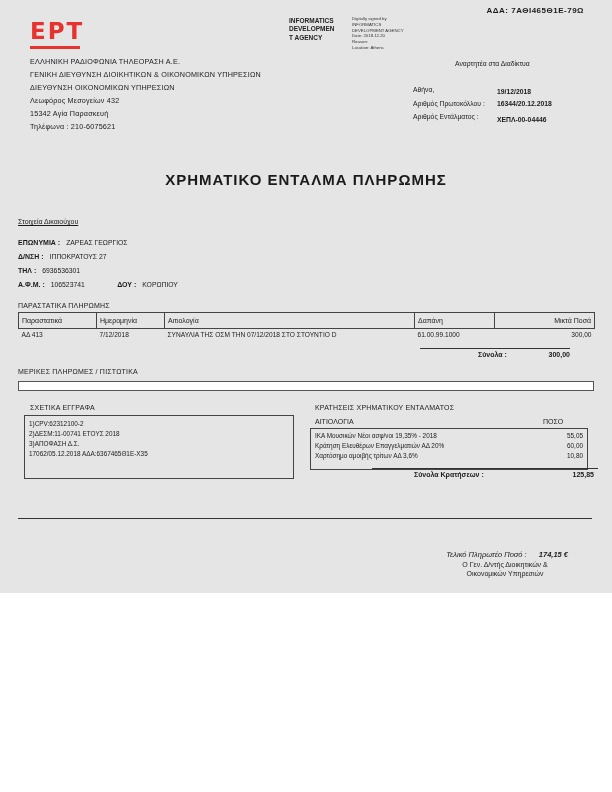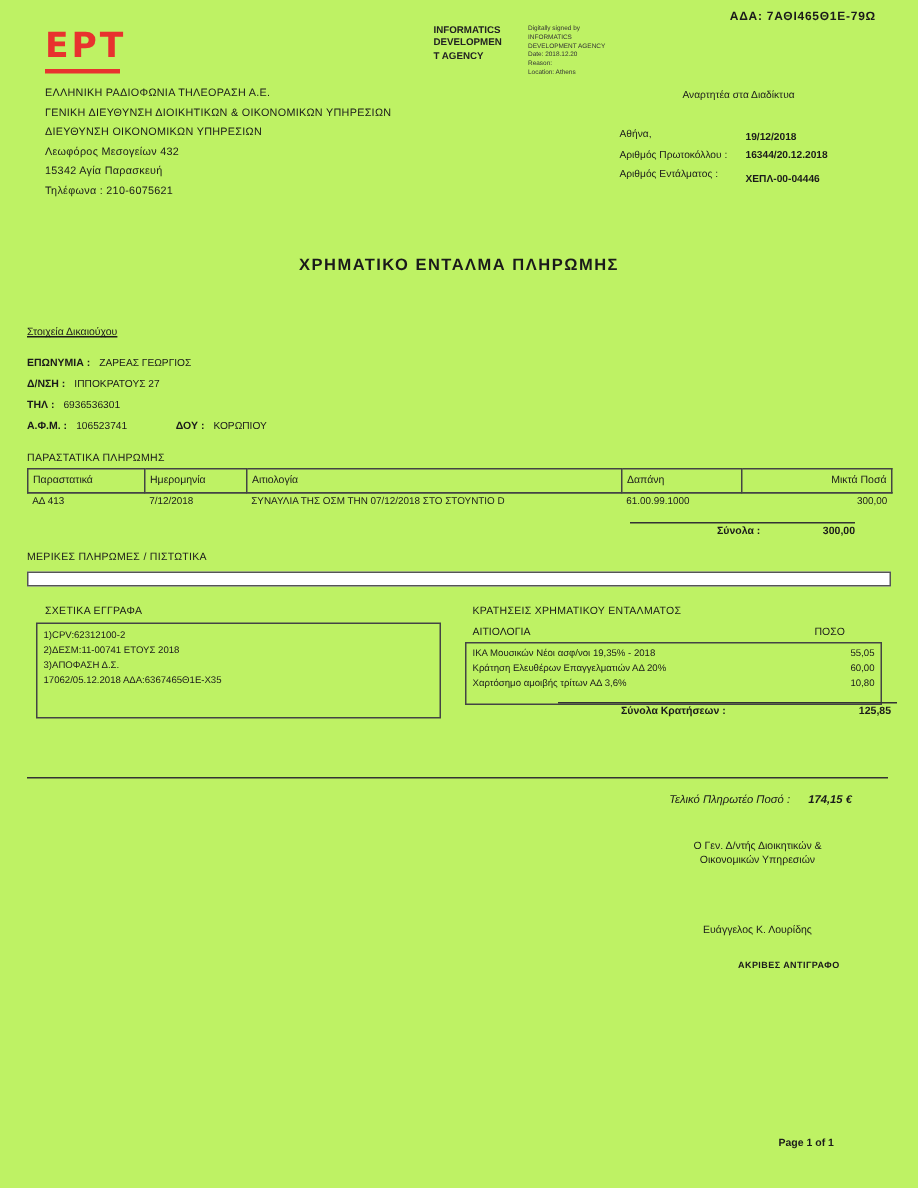--- a/index.html
+++ b/index.html
@@ -1,32 +1,32 @@
 <!DOCTYPE html>
 <html><head>
 <meta charset="utf-8">
 <style>
   html,body{margin:0;padding:0;background:#ffffff;}
   .page{
-    position:relative;width:612px;height:792px;background:#bef264;
+    position:relative;width:612px;height:593px;background:#e5e5e5;
     font-family:"Liberation Sans", sans-serif;color:#1a1a1a;overflow:hidden;
   }
   .abs{position:absolute;}
   .t7{font-size:7px;line-height:1.3;}
   .t8{font-size:8px;}
   .b{font-weight:bold;}
-  .i{font-style:italic;}
+  .i{font-style:italic;margin-top:22px;}
   .ert-word{color:#e8322e;font-weight:bold;font-size:23px;letter-spacing:2px;font-family:"DejaVu Sans",sans-serif;}
   .ert-bar{width:50px;height:2.5px;background:#e8322e;margin-top:2px;}
   .stamp-agency div{font-size:6.5px;font-weight:bold;line-height:1.3;color:#222;}
   .stamp-sig div{font-size:4.3px;line-height:1.35;color:#333;}
   .org div{font-size:7.2px;line-height:13px;letter-spacing:0.2px;}
   .meta-row{position:absolute;font-size:6.8px;}
   .meta-val{font-weight:600;}
-  .doc-title{width:100%;text-align:center;font-size:11px;font-weight:bold;letter-spacing:1px;}
+  .doc-title{width:100%;text-align:center;font-size:15px;font-weight:bold;letter-spacing:1px;}
   .benef-label{font-weight:bold;font-size:7px;}
   .benef-value{font-size:6.8px;margin-left:6px;}
   table.ptable{border-collapse:collapse;width:576px;table-layout:fixed;}
   table.ptable th{border:1px solid #444;font-size:7px;font-weight:normal;text-align:left;padding:2px 3px;height:11px;}
   table.ptable td{border:none;font-size:6.6px;padding:2px 3px;vertical-align:top;}
   .totline{border-top:1px solid #333;display:flex;justify-content:space-between;font-size:7px;padding-top:2px;}
   .thinbox{border:1px solid #555;background:#fff;}
   .docbox{border:1px solid #444;padding:3px 4px;}
   .docbox div{font-size:6.4px;line-height:1.55;}
   .dedrow{display:flex;justify-content:space-between;font-size:6.4px;line-height:1.75;padding:0 4px;}

